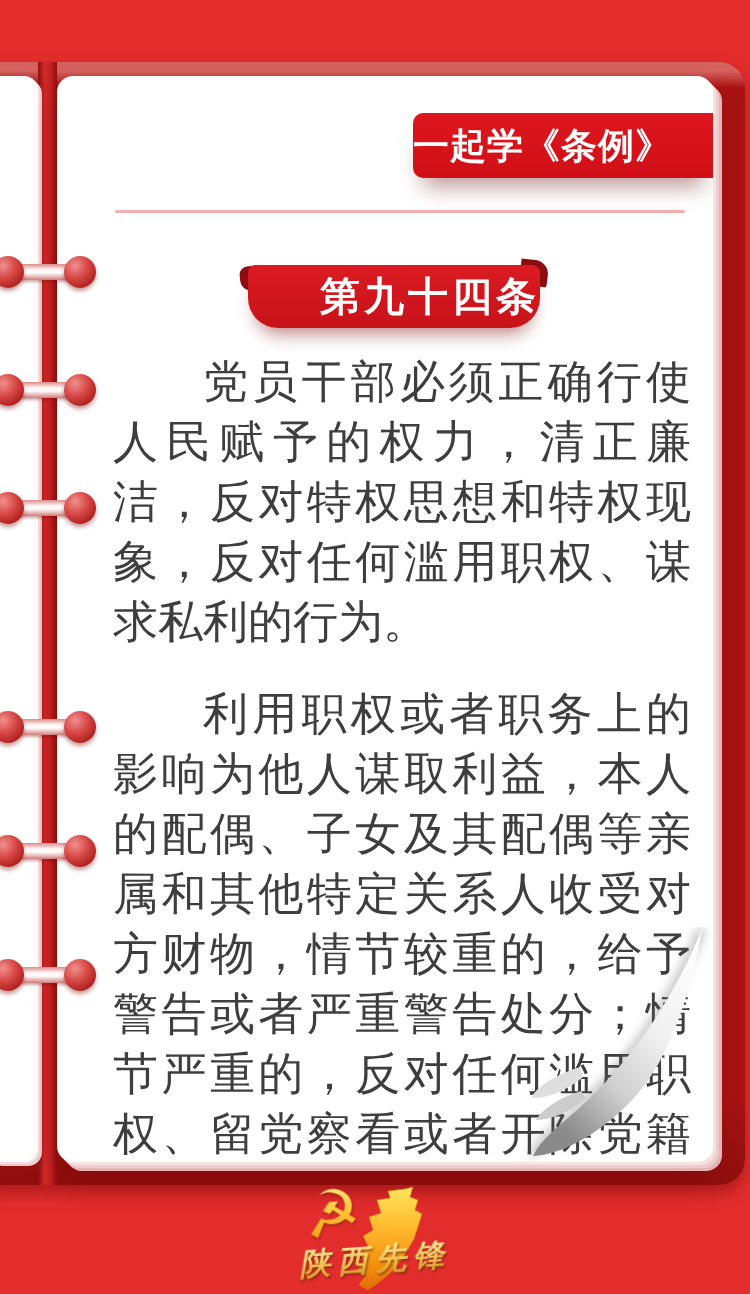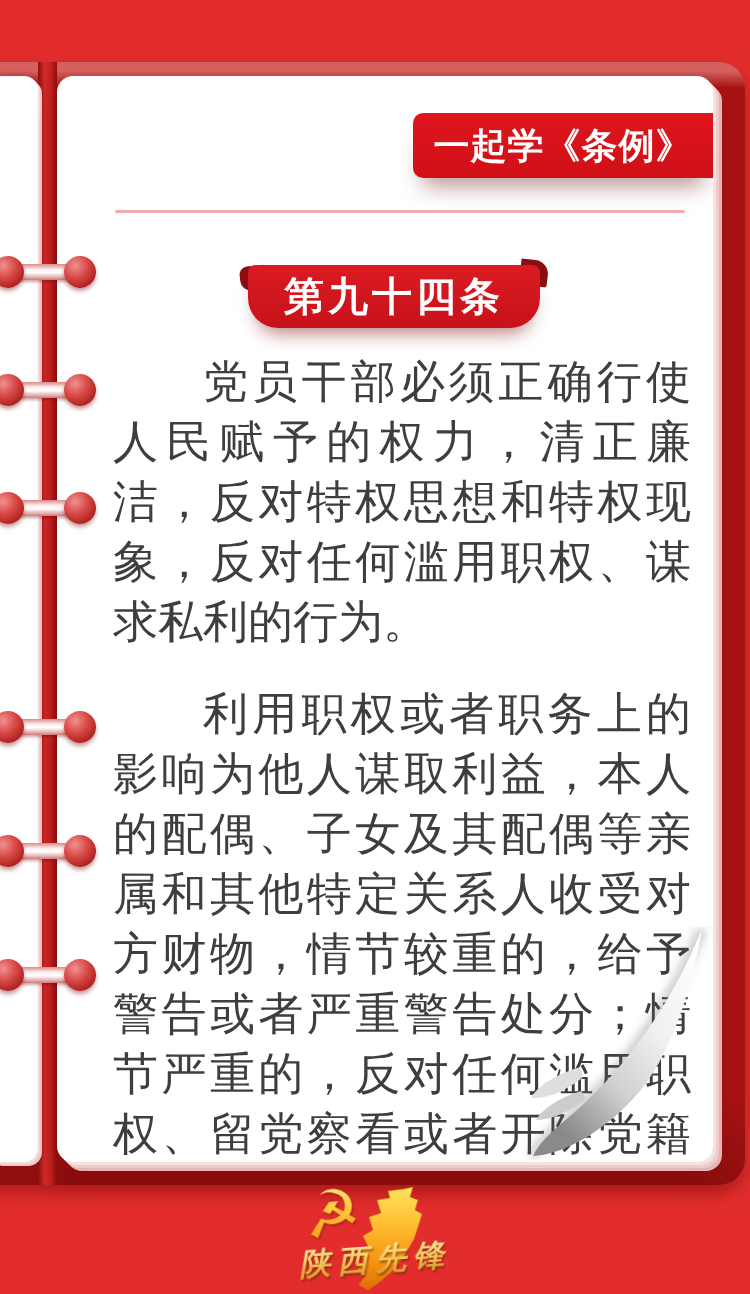--- a/index.html
+++ b/index.html
@@ -43,36 +43,36 @@
     box-shadow:0 3px 4px rgba(110,0,0,.4);
   }
   .ring .ball.l{left:0;}
   .ring .ball.r{right:0;}
   
   .banner{
     position:absolute;left:356px;top:37px;width:300px;height:65px;
     background:linear-gradient(180deg,#de161d,#d00f17);
     border-radius:10px 0 0 10px;
     box-shadow:0 18px 22px -10px rgba(130,60,60,.55);
-    color:#fff;font-size:36px;font-weight:bold;text-align:center;line-height:65px;
+    color:#fff;font-size:36px;font-weight:bold;text-align:left;line-height:65px;
     letter-spacing:1px;
   }
   
   .divider{position:absolute;left:58px;top:134px;width:570px;height:3px;background:#f0aeae;border-radius:2px;}
   
   .badge-wrap{position:absolute;left:191px;top:189px;width:292px;height:63px;}
   .badge-fold{position:absolute;background:#8c0e10;z-index:0;}
   .badge-fold.l{left:-8px;top:1px;width:24px;height:24px;border-radius:8px 0 0 10px;transform:rotate(-6deg);}
   .badge-fold.r{right:-8px;top:-5px;width:28px;height:26px;border-radius:0 14px 2px 12px;transform:rotate(7deg);}
   .badge-body{
     position:relative;z-index:1;width:100%;height:100%;
     background:linear-gradient(180deg,#db1b22,#c7121a);
     border-radius:8px 8px 30px 30px;
     box-shadow:0 14px 18px -9px rgba(130,20,20,.55);
-    color:#fff;font-size:40px;font-weight:bold;text-align:center;line-height:63px;letter-spacing:4px;
+    color:#fff;font-size:40px;font-weight:bold;text-align:right;line-height:63px;letter-spacing:4px;
   }
   
   .article{position:absolute;left:56px;top:276px;width:578px;color:#3e3e3e;}
   .article p{
     margin:0;font-size:45px;line-height:60px;
     text-align:justify;text-justify:inter-character;text-indent:2em;
   }
   .article p + p{margin-top:32px;}
   
   .curl{position:absolute;right:0;bottom:0;width:235px;height:235px;}

